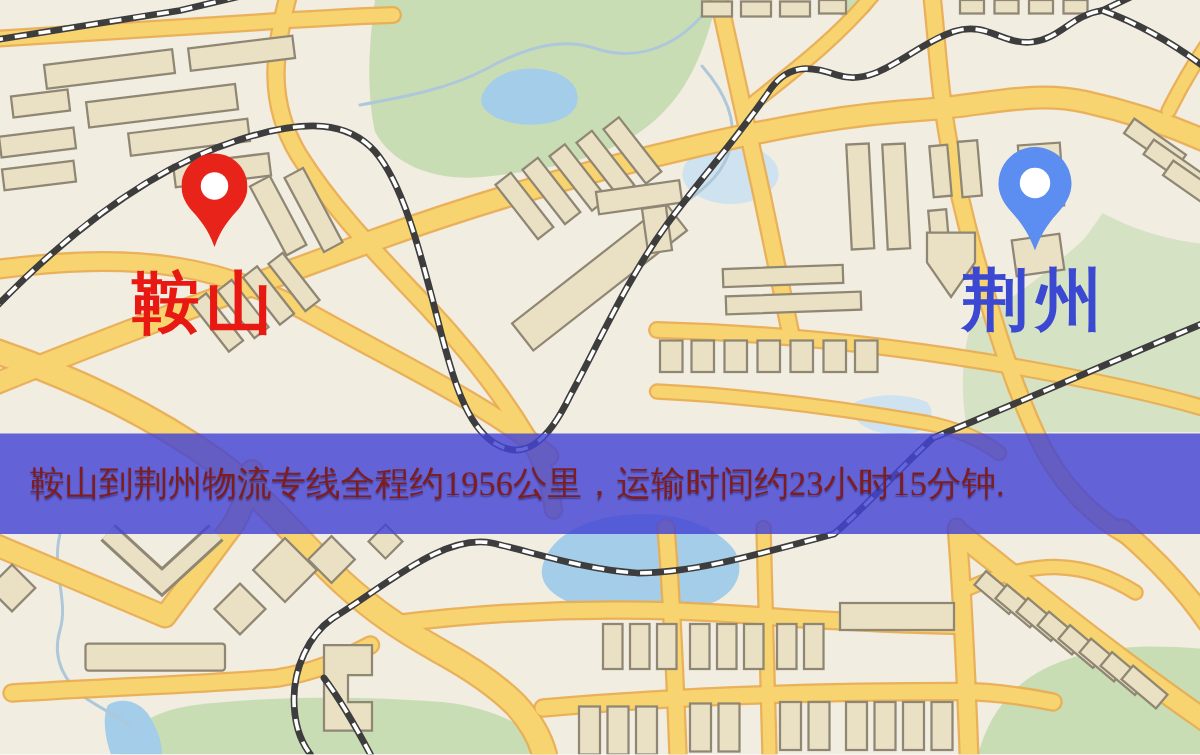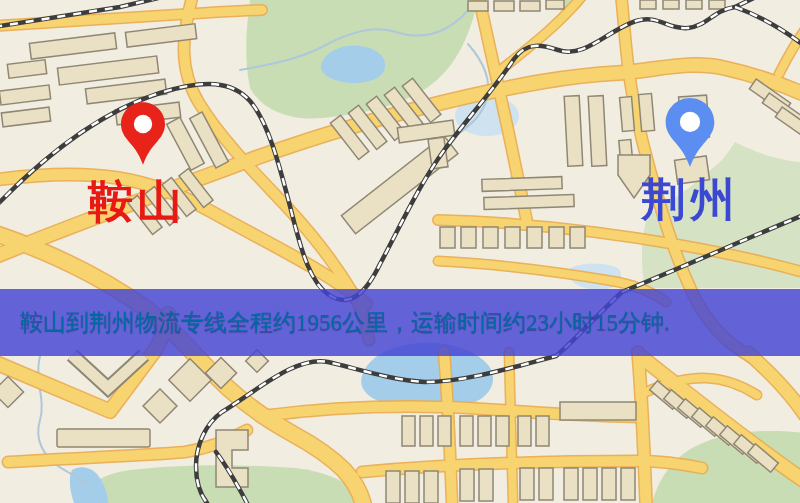--- a/index.html
+++ b/index.html
@@ -23,21 +23,21 @@
   .pin{position:absolute;}
   .pin svg{display:block;}
   
   .city-label{position:absolute;font-family:"Liberation Serif",serif;
               font-weight:700;font-size:45px;letter-spacing:4px;line-height:1;}
   #origin-label{left:88px;top:180px;color:#e81812;}
   #destination-label{left:641px;top:178px;color:#3b49d2;}
   
   #route-banner{position:absolute;left:0;top:289px;width:800px;height:67px;
                 background:rgba(67,67,212,0.82);display:flex;align-items:center;}
-  #route-banner span{color:#0369a1;font-size:23px;padding-left:20px;
+  #route-banner span{color:#7f1d1d;font-size:23px;padding-left:20px;
                      font-family:"Liberation Serif",serif;white-space:nowrap;
                      text-shadow:0 1px 1px rgba(0,0,40,.35);}
 </style>
 </head>
 <body>
 
 <div id="stage">
 
   <svg id="map-svg" width="800" height="503" viewBox="0 0 800 503">
     <defs>

